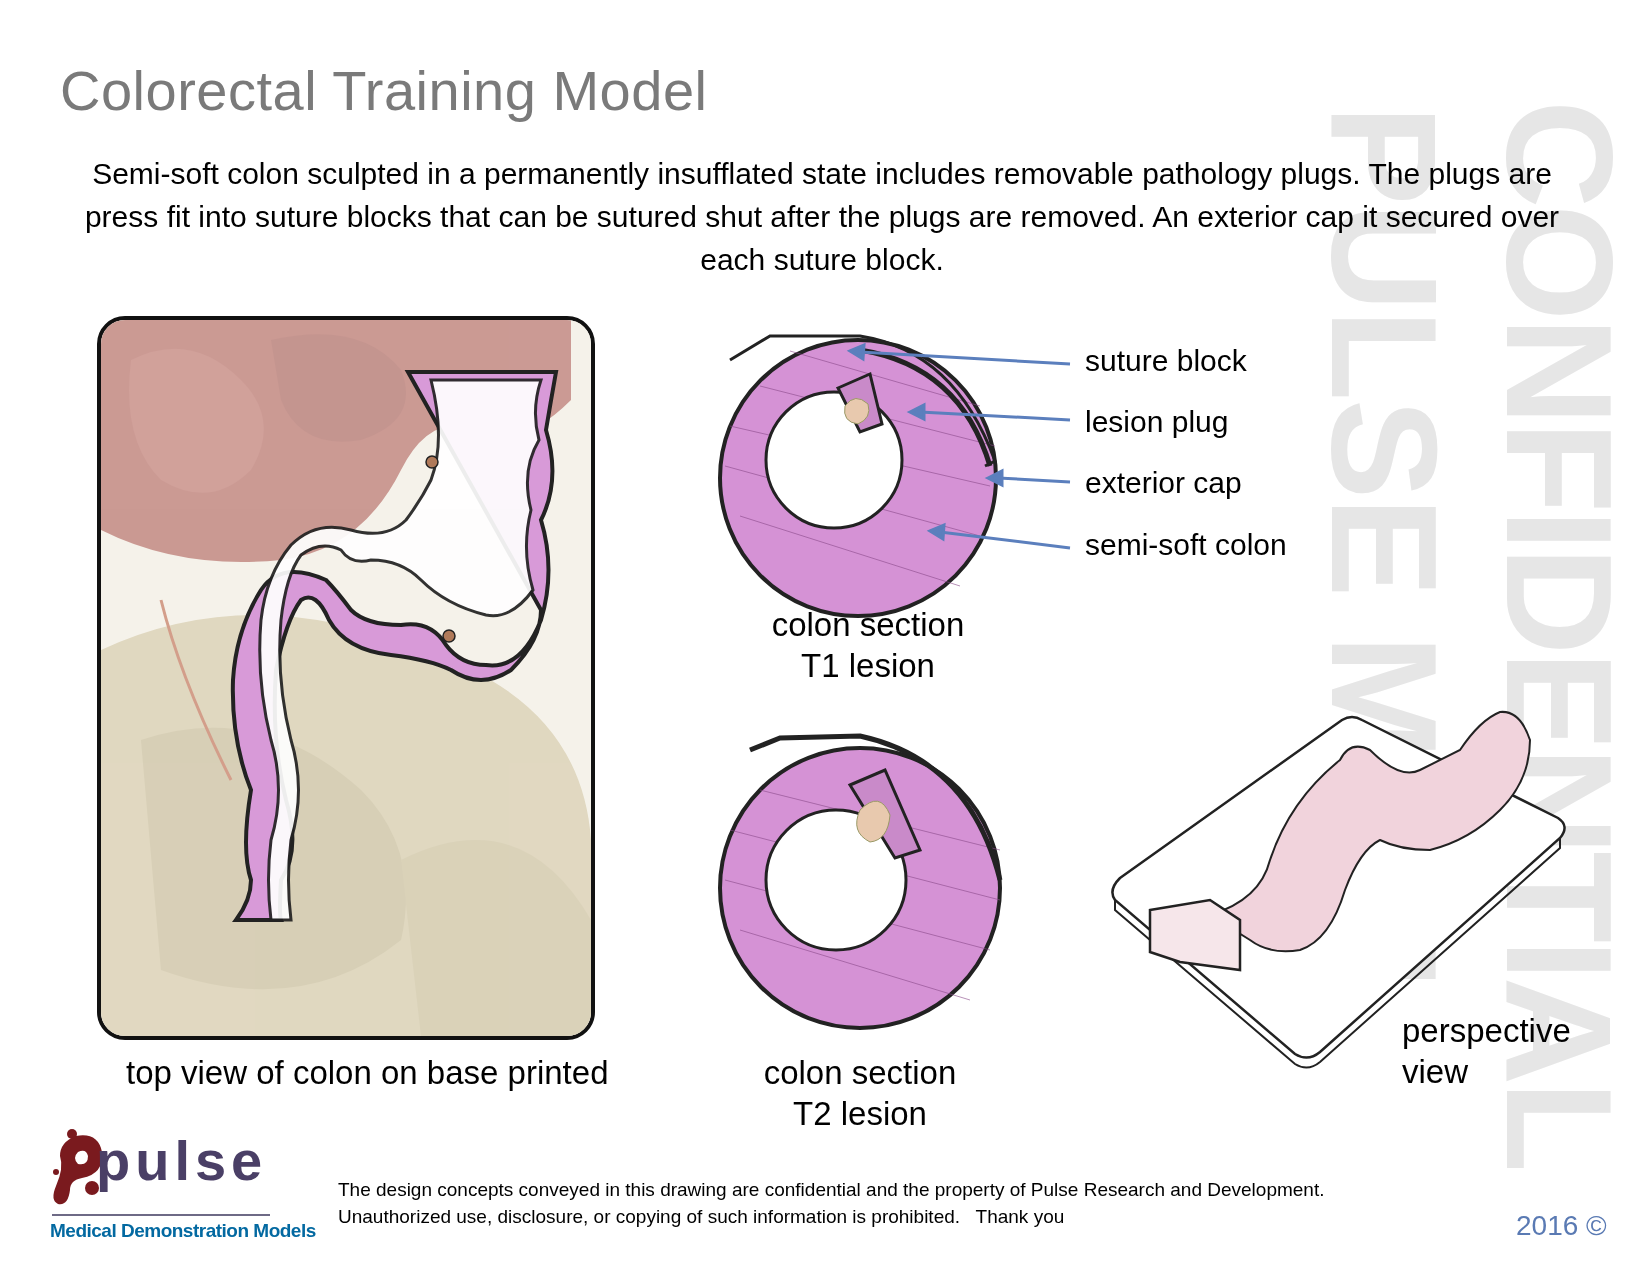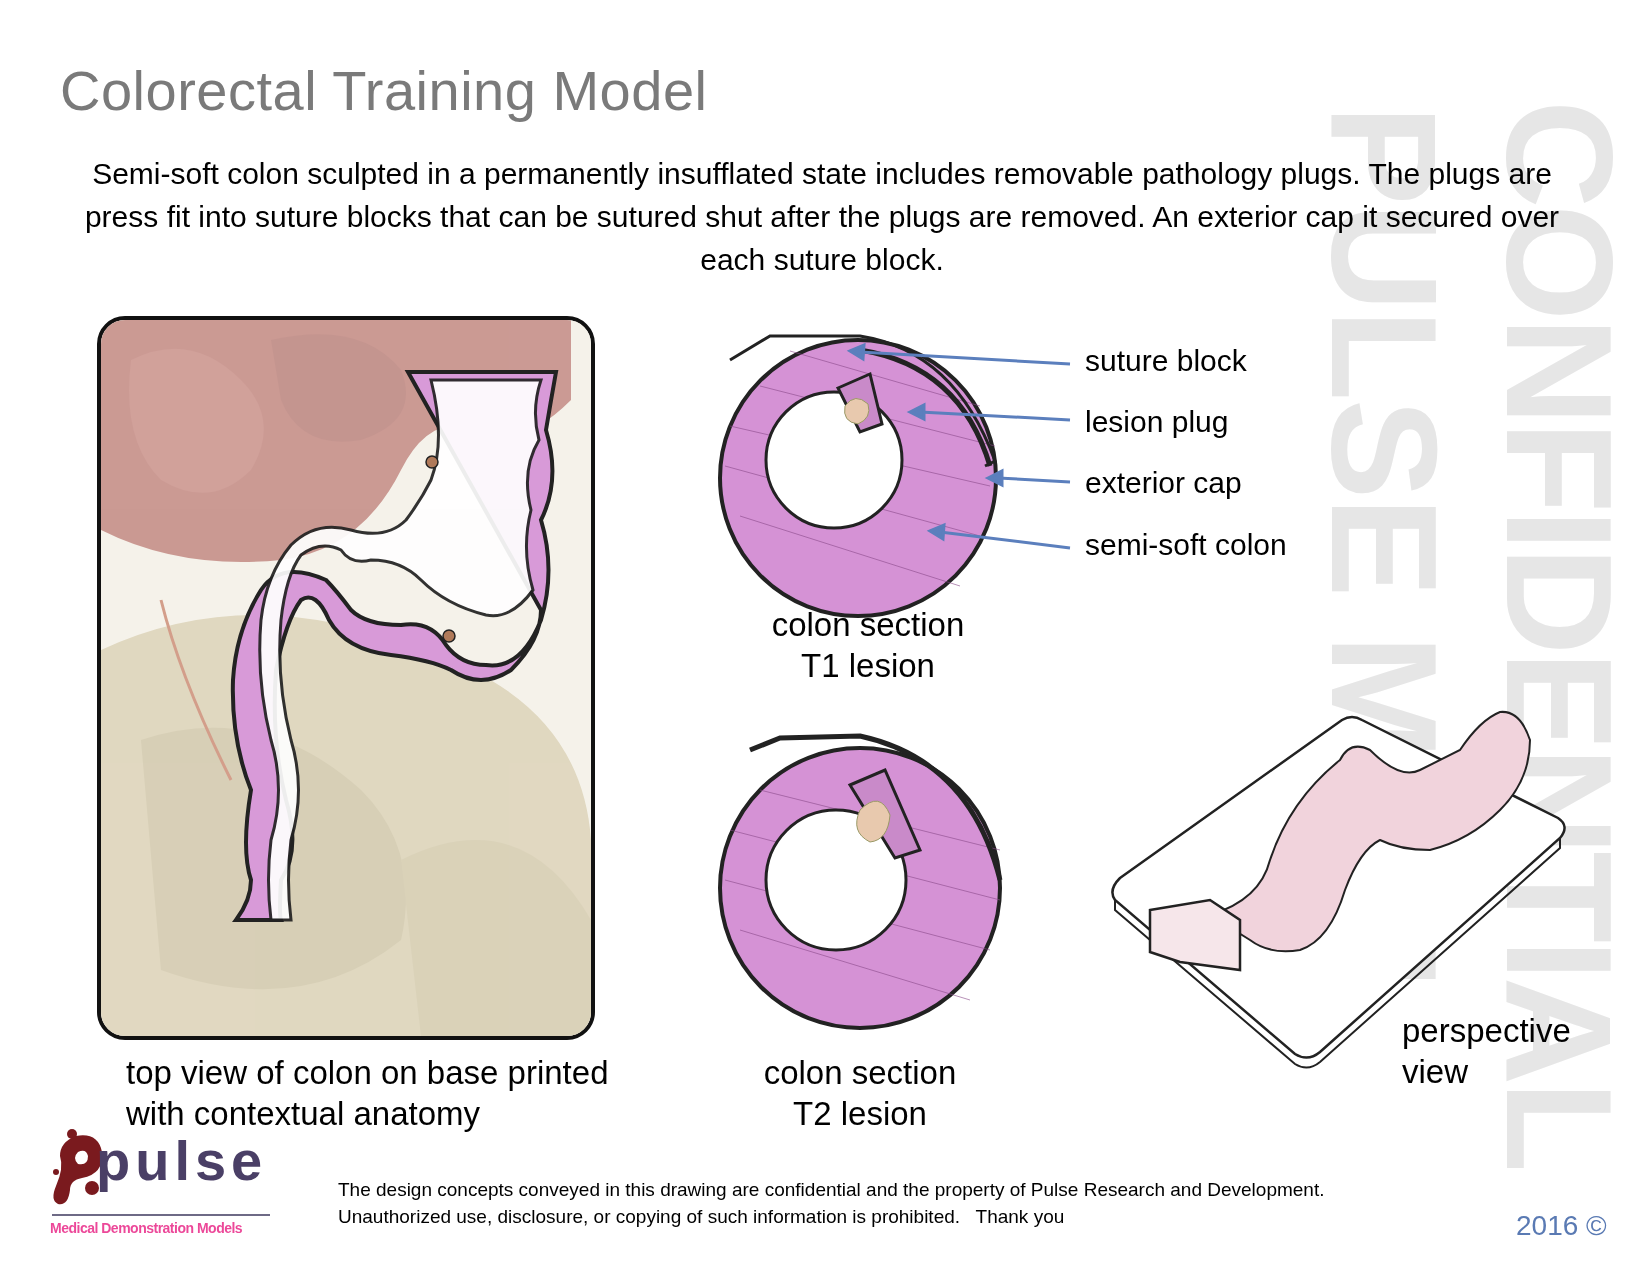--- a/index.html
+++ b/index.html
@@ -9,21 +9,21 @@
   .intro{left:62px;top:152px;width:1520px;font-size:30px;line-height:43px;color:#000;text-align:center;}
   .wm{font-family:"Liberation Sans",sans-serif;font-weight:bold;color:#e6e6e6;white-space:nowrap;transform-origin:left top;transform:rotate(90deg);}
   .wm1{left:1470px;top:105px;font-size:150px;letter-spacing:-2px;}
   .wm2{left:1645px;top:100px;font-size:150px;letter-spacing:-4px;}
   .frame{left:97px;top:316px;width:490px;height:716px;border:4px solid #111;border-radius:28px;overflow:hidden;background:#f4f1ea;}
   .cap{font-size:33px;line-height:41px;color:#000;}
   .label{font-size:30px;color:#000;white-space:nowrap;}
   .footnote{left:338px;top:1176px;font-size:19px;line-height:27px;color:#000;}
   .year{left:1516px;top:1202px;font-size:28px;color:#5a7ab3;margin-top:8px;}
   .logo-word{left:96px;top:1128px;font-size:56px;font-weight:bold;color:#4a3f66;letter-spacing:5px;}
-  .logo-sub{left:50px;top:1220px;font-size:14px;font-weight:bold;color:#ec4899;letter-spacing:-0.5px;white-space:nowrap;text-align:right;}
+  .logo-sub{left:50px;top:1220px;font-size:19px;font-weight:bold;color:#0369a1;letter-spacing:-0.5px;white-space:nowrap;text-align:right;}
   .logo-rule{left:52px;top:1214px;width:218px;height:2px;background:#6e6a86;}
 </style>
 </head>
 <body>
 
 <div class="abs wm wm1">PULSE MDM</div>
 <div class="abs wm wm2">CONFIDENTIAL</div>
 
 <div class="abs title">Colorectal Training Model</div>
 <div class="abs intro">Semi-soft colon sculpted in a permanently insufflated state includes removable pathology plugs.  The plugs are press fit into suture blocks that can be sutured shut after the plugs are removed.  An exterior cap it secured over each suture block.</div>
@@ -47,21 +47,20 @@
     </g>
     <g fill="#ffffff" stroke="#222" stroke-width="3">
       <path d="M330 60 H440 Q430 90 438 120 Q420 150 430 190 Q420 230 432 270 Q410 300 385 295 Q345 285 320 260 Q300 240 270 240 Q250 245 240 230 Q220 220 200 235 Q185 255 180 300 Q175 360 190 420 Q205 470 190 520 Q185 560 190 600 H170 Q165 560 170 520 Q185 470 170 420 Q155 360 160 300 Q165 255 190 225 Q215 200 250 210 Q285 220 305 200 Q320 180 330 160 Q345 120 330 60Z" opacity="0.92"></path>
     </g>
     <circle cx="331" cy="142" r="6" fill="#b07a5a" stroke="#222" stroke-width="1.5"></circle>
     <circle cx="348" cy="316" r="6" fill="#b07a5a" stroke="#222" stroke-width="1.5"></circle>
   </svg>
 </div>
 <div class="abs cap" style="left:126px;top:1052px;">
   <div>top view of colon on base printed</div>
-  <div>with contextual anatomy</div>
 </div>
 
 <svg class="abs" style="left:710px;top:326px;" width="300" height="300" viewBox="0 0 300 300">
   <circle cx="148" cy="152" r="138" fill="#d592d5" stroke="#222" stroke-width="4"></circle>
   <g stroke="#8a4a8a" stroke-width="1" opacity="0.6">
     <line x1="20" y1="100" x2="280" y2="160"></line>
       <line x1="15" y1="140" x2="270" y2="210"></line>
     <line x1="30" y1="190" x2="250" y2="260"></line>
       <line x1="50" y1="60" x2="285" y2="120"></line>
     <line x1="80" y1="25" x2="270" y2="80"></line>

